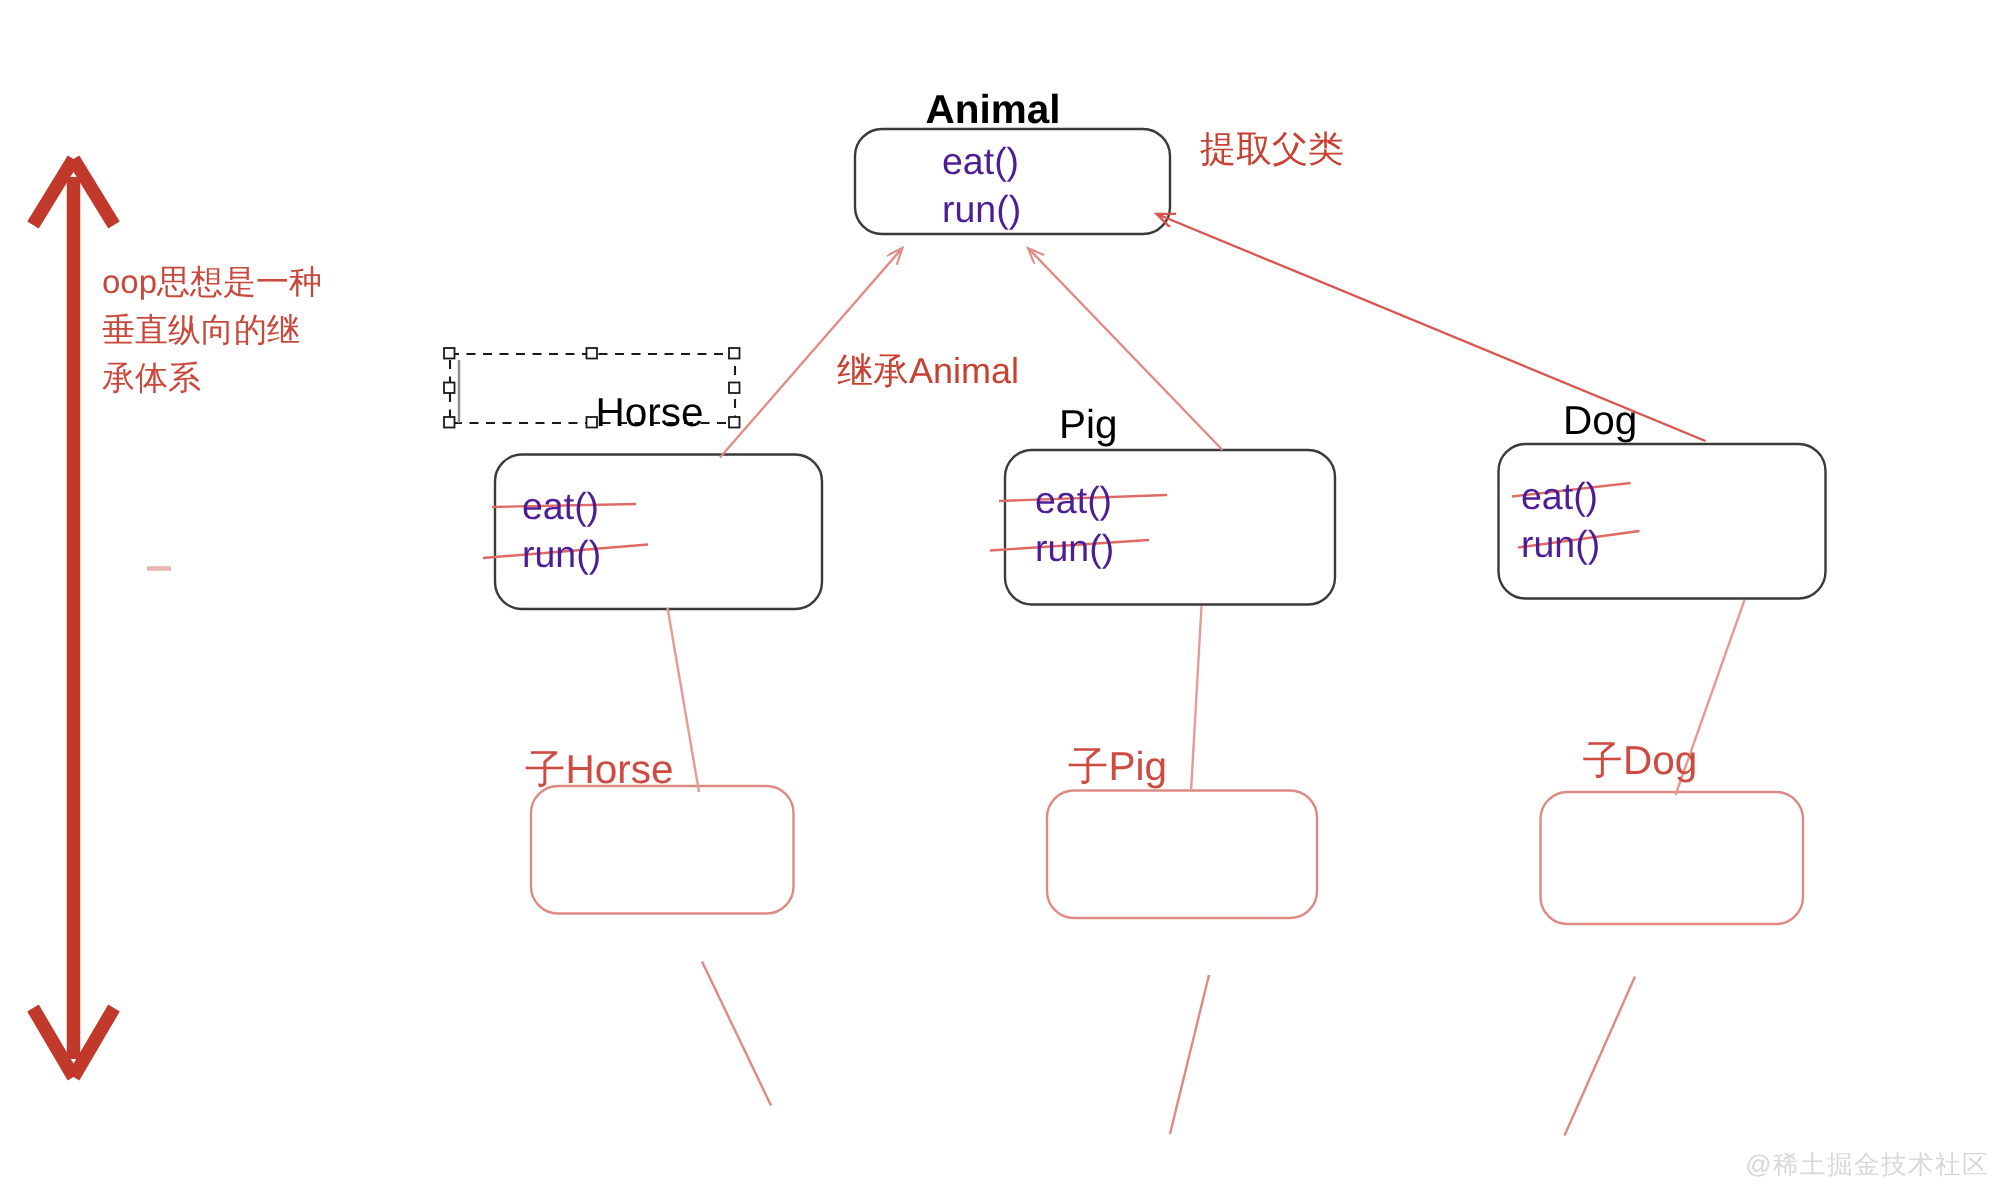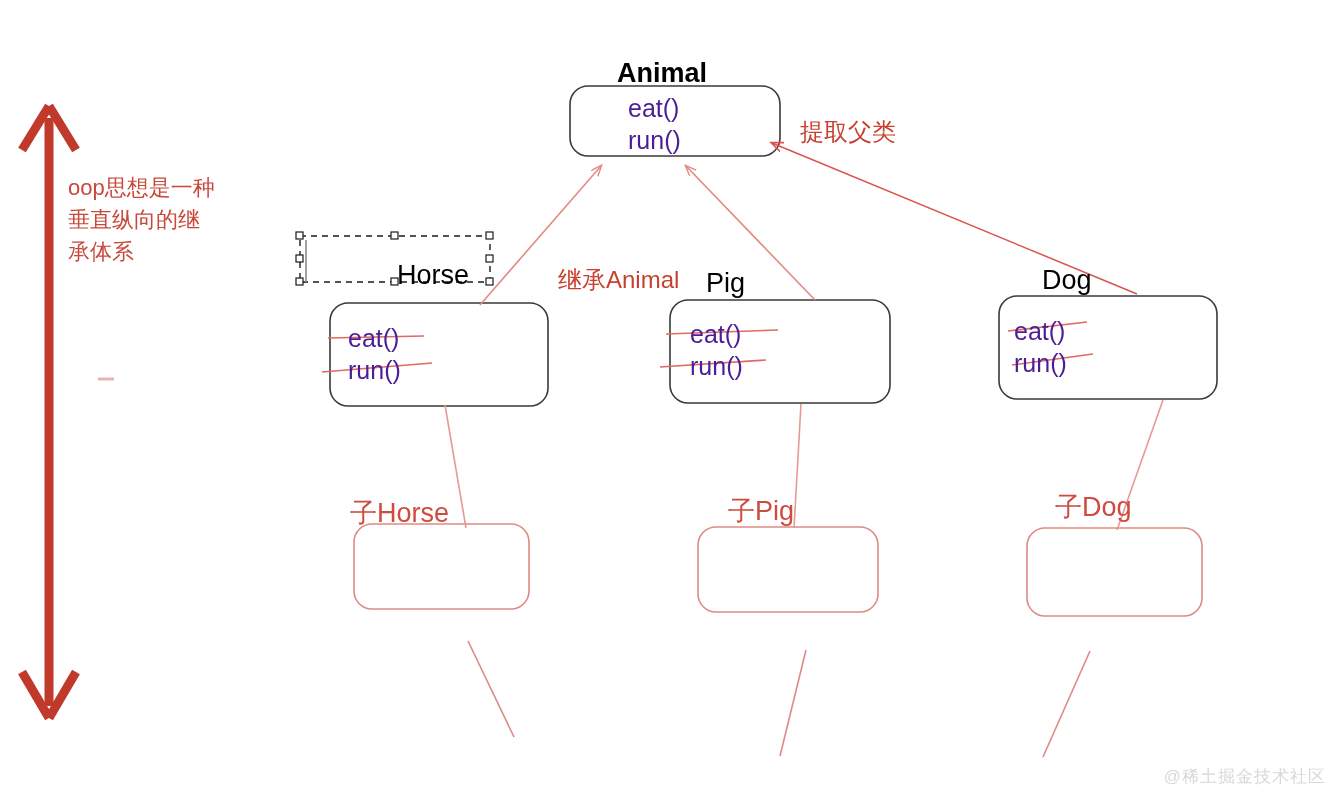--- a/index.html
+++ b/index.html
@@ -46,21 +46,20 @@
     font-family: "Liberation Sans", "DejaVu Sans", sans-serif;
   }
   .annot {
     font-size: 23px;
     color: #c8402f;
     font-family: "Liberation Sans", "DejaVu Sans", sans-serif;
   }
   .annot-big {
     font-size: 24px;
     color: #c8402f;
-    margin-top: 32px;
   }
   .note-line {
     font-size: 22px;
     color: #c8493c;
     line-height: 32px;
   }
   #note-block {
     position: absolute;
     left: 68px;
     top: 172px;
@@ -167,21 +166,21 @@
 
   <div class="txt class-title" style="left:706px; top:270px;">Pig</div>
   <div class="txt method" style="left:690px; top:322px;">eat()</div>
   <div class="txt method" style="left:690px; top:354px;">run()</div>
 
   <div class="txt class-title" style="left:1042px; top:267px;text-align:center;">Dog</div>
   <div class="txt method" style="left:1014px; top:319px;">eat()</div>
   <div class="txt method" style="left:1014px; top:351px;">run()</div>
 
   <div class="txt child-title" style="left:350px; top:500px;">子Horse</div>
-  <div class="txt child-title" style="left:712px; top:498px;margin-left:16px;">子Pig</div>
+  <div class="txt child-title" style="left:712px; top:498px;">子Pig</div>
   <div class="txt child-title" style="left:1055px; top:494px;">子Dog</div>
 
   <div class="txt annot annot-big" style="left:800px; top:88px;">提取父类</div>
   <div class="txt annot annot-big" style="left:558px; top:236px;">继承Animal</div>
 
   <div id="note-block">
     <div class="note-line">oop思想是一种</div>
     <div class="note-line">垂直纵向的继</div>
     <div class="note-line">承体系</div>
   </div>

